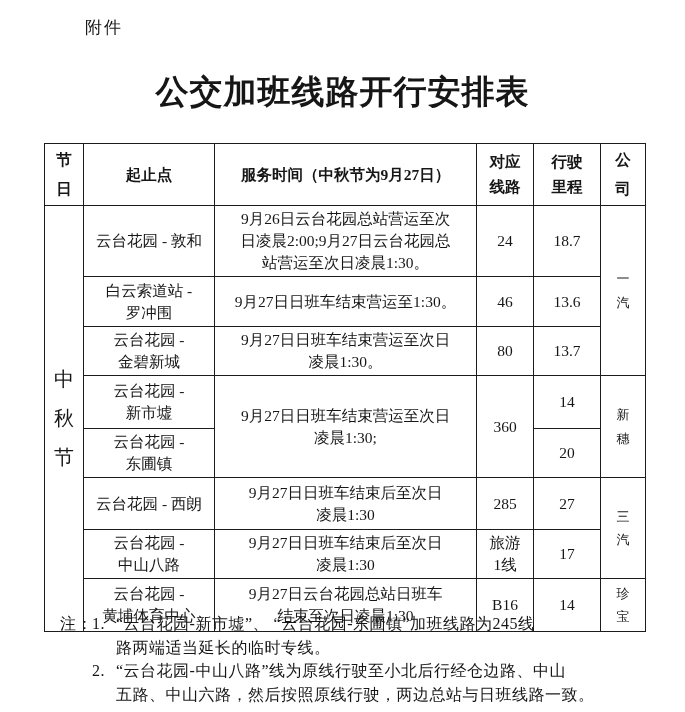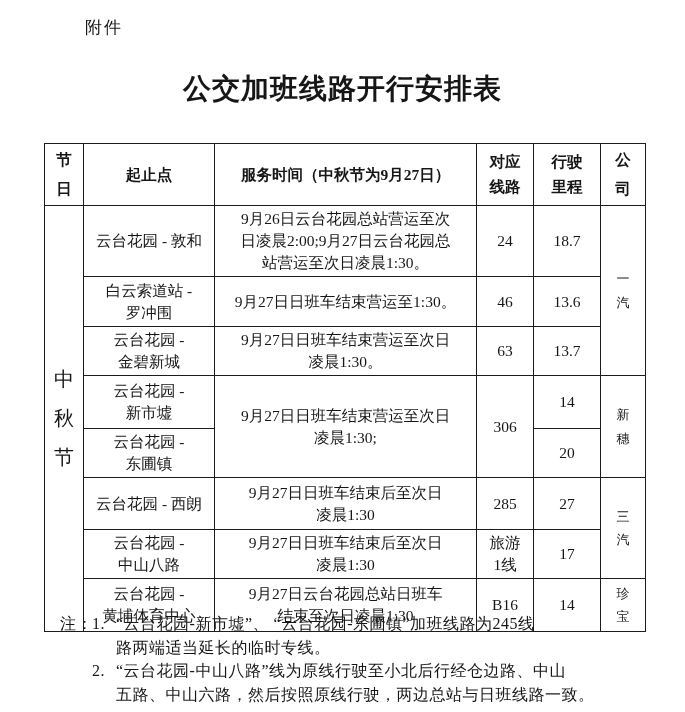--- a/index.html
+++ b/index.html
@@ -12,21 +12,21 @@
   }
   .page { position:relative; width:685px; height:580px; }
 
   .attachment {
     position:absolute; left:85px; top:16px;
     font-size:17px; letter-spacing:2px;
   }
   .title {
     position:absolute; left:0; top:70px; width:685px;
     text-align:center;
-    font-size:28px; font-weight:bold; letter-spacing:1px;
+    font-size:33px; font-weight:bold; letter-spacing:1px;
   }
 
   table.schedule {
     position:absolute; left:44px; top:143px;
     width:601px;
     border-collapse:collapse; table-layout:fixed;
   }
   table.schedule td, table.schedule th {
     border:1.6px solid #1c1c1c;
     text-align:center; vertical-align:middle;
@@ -91,27 +91,27 @@
       </tr>
       <tr style="height:50px">
         <td>白云索道站 -<br>罗冲围</td>
         <td class="time-cell">9月27日日班车结束营运至1:30。</td>
         <td>46</td>
         <td>13.6</td>
       </tr>
       <tr style="height:49px">
         <td>云台花园 -<br>金碧新城</td>
         <td class="time-cell">9月27日日班车结束营运至次日<br>凌晨1:30。</td>
-        <td>63</td>
+        <td>80</td>
         <td>13.7</td>
       </tr>
       <tr style="height:53px">
         <td>云台花园 -<br>新市墟</td>
         <td rowspan="2" class="time-cell">9月27日日班车结束营运至次日<br>凌晨1:30;</td>
-        <td rowspan="2">306</td>
+        <td rowspan="2">360</td>
         <td>14</td>
         <td rowspan="2" class="company-cell"><span class="stack">新穗</span></td>
       </tr>
       <tr style="height:45px">
         <td>云台花园 -<br>东圃镇</td>
         <td>20</td>
       </tr>
       <tr style="height:52px">
         <td>云台花园 - 西朗</td>
         <td class="time-cell">9月27日日班车结束后至次日<br>凌晨1:30</td>

